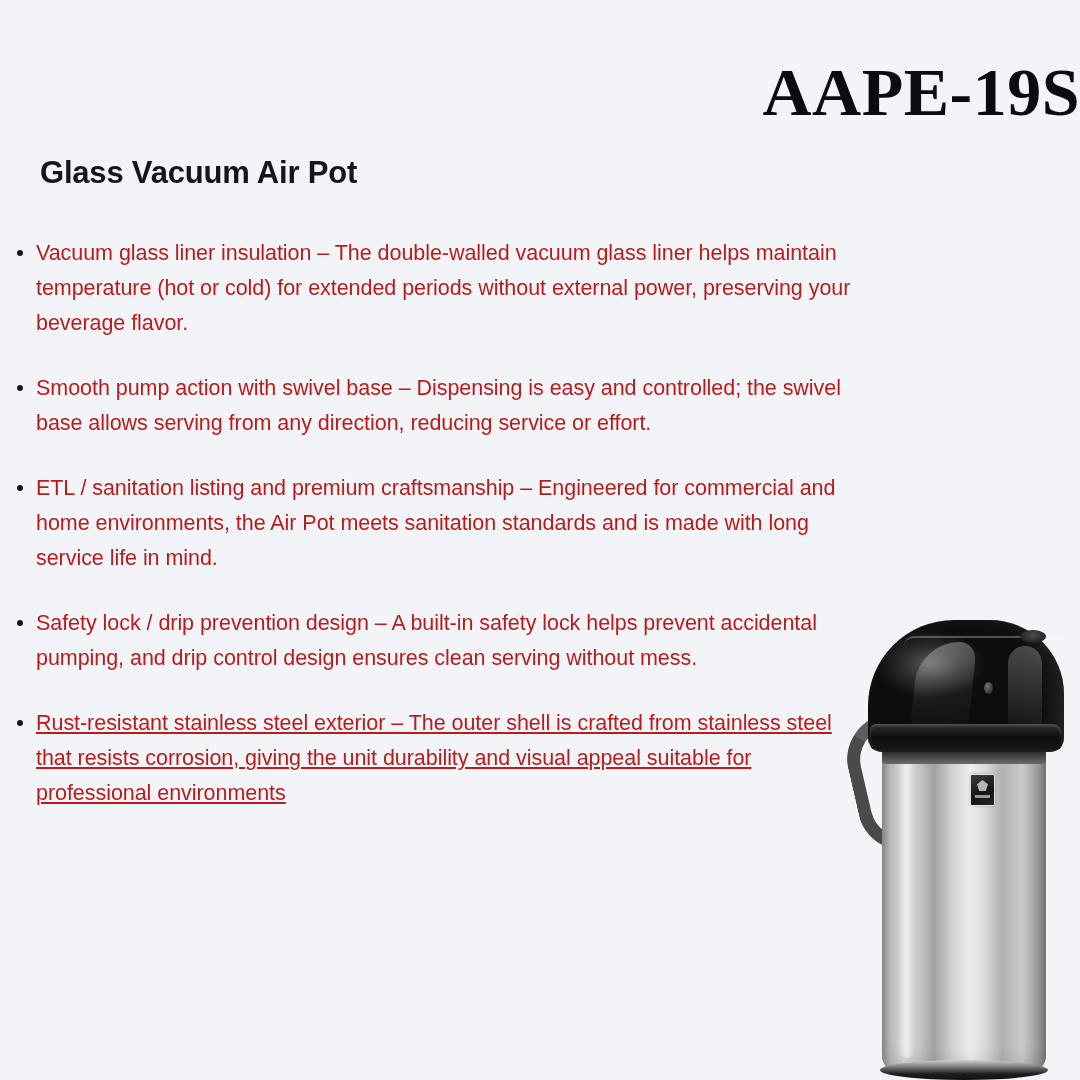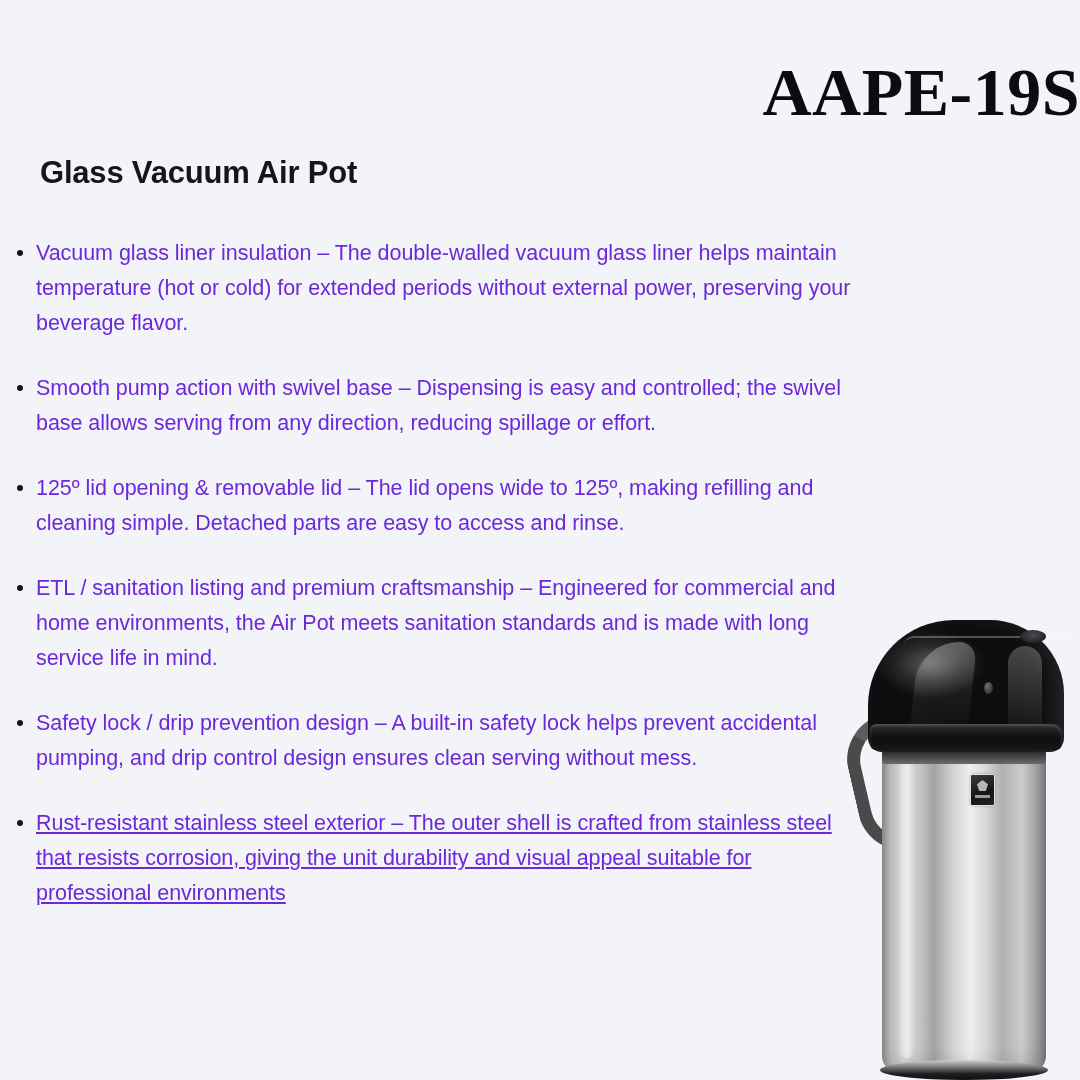--- a/index.html
+++ b/index.html
@@ -240,21 +240,21 @@
     padding: 0;
     list-style: none;
     z-index: 3;
   }
   .feature-item {
     position: relative;
     padding-left: 22px;
     margin-bottom: 30px;
     font-size: 21.5px;
     line-height: 35px;
-    color: #6d28d9;
+    color: #b91c1c;
     letter-spacing: -0.05px;
   }
   .feature-item:last-child { margin-bottom: 0; text-decoration: underline; }
   .feature-bullet {
     position: absolute;
     left: 3px;
     top: 14px;
     width: 6px;
     height: 6px;
     background: #15151a;
@@ -291,25 +291,21 @@
 
   <div class="subtitle">Glass Vacuum Air Pot</div>
 
   <ul class="feature-list">
     <li class="feature-item">
       <span class="feature-bullet"></span>
       <span>Vacuum glass liner insulation – The double-walled vacuum glass liner helps maintain temperature (hot or cold) for extended periods without external power, preserving your beverage flavor.</span>
     </li>
     <li class="feature-item">
       <span class="feature-bullet"></span>
-      <span>Smooth pump action with swivel base – Dispensing is easy and controlled; the swivel base allows serving from any direction, reducing spillage or effort.</span>
-    </li>
-    <li class="feature-item">
-      <span class="feature-bullet"></span>
-      <span>125º lid opening &amp; removable lid – The lid opens wide to 125º, making refilling and cleaning simple. Detached parts are easy to access and rinse.</span>
+      <span>Smooth pump action with swivel base – Dispensing is easy and controlled; the swivel base allows serving from any direction, reducing service or effort.</span>
     </li>
     <li class="feature-item">
       <span class="feature-bullet"></span>
       <span>ETL / sanitation listing and premium craftsmanship – Engineered for commercial and home environments, the Air Pot meets sanitation standards and is made with long service life in mind.</span>
     </li>
     <li class="feature-item">
       <span class="feature-bullet"></span>
       <span>Safety lock / drip prevention design – A built-in safety lock helps prevent accidental pumping, and drip control design ensures clean serving without mess.</span>
     </li>
     <li class="feature-item">

